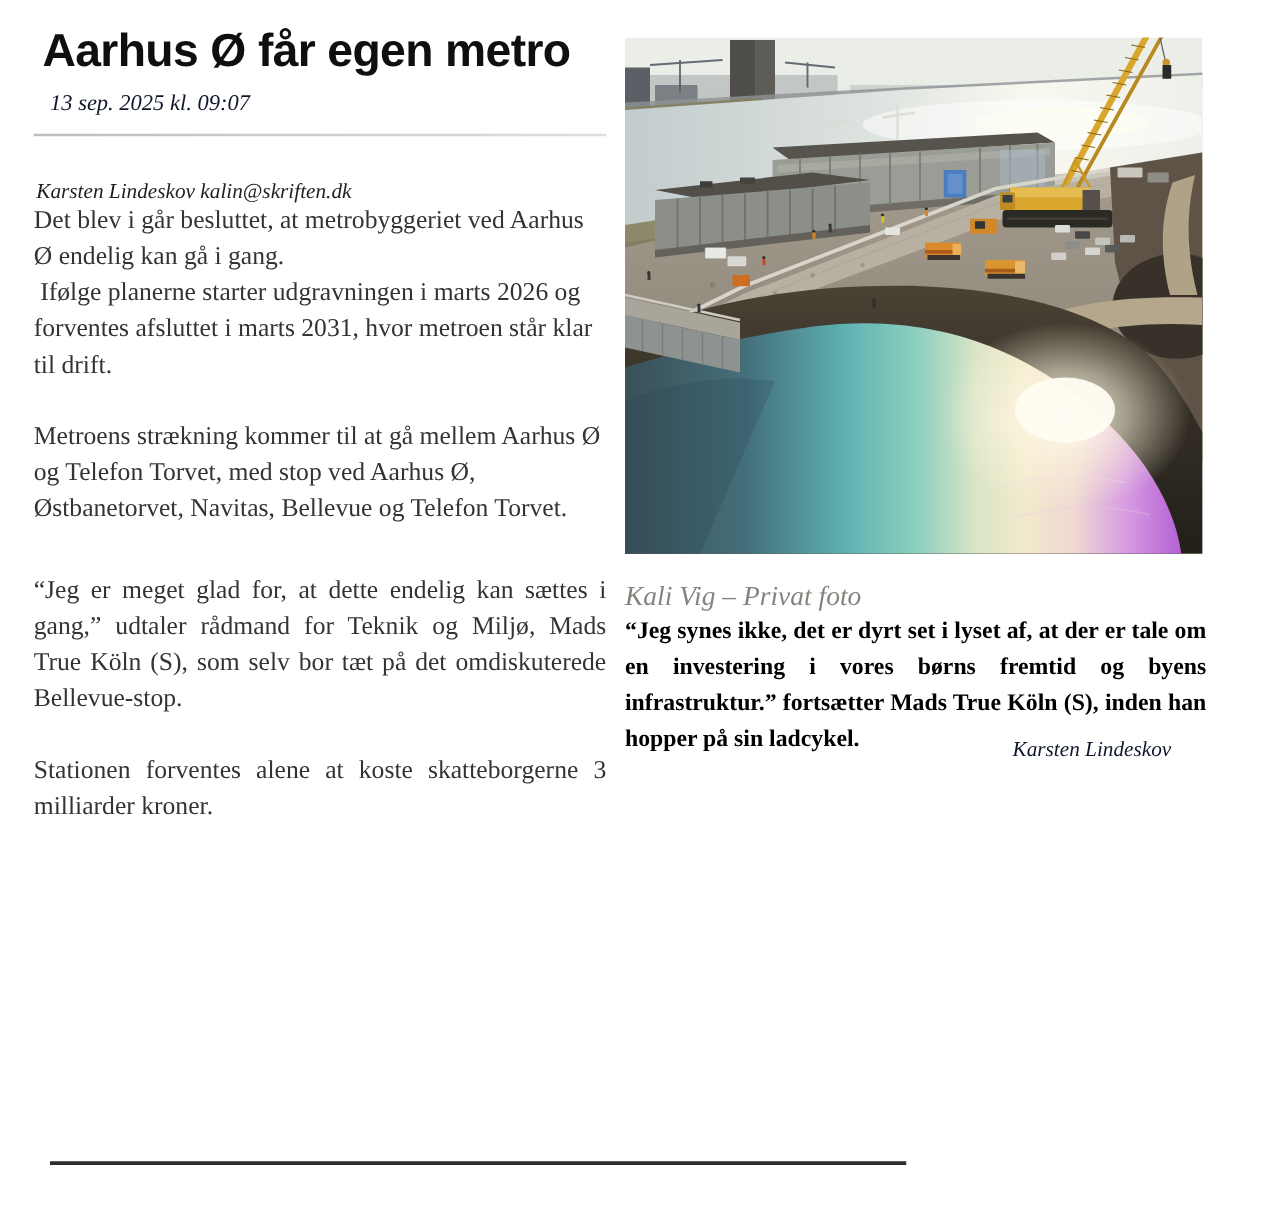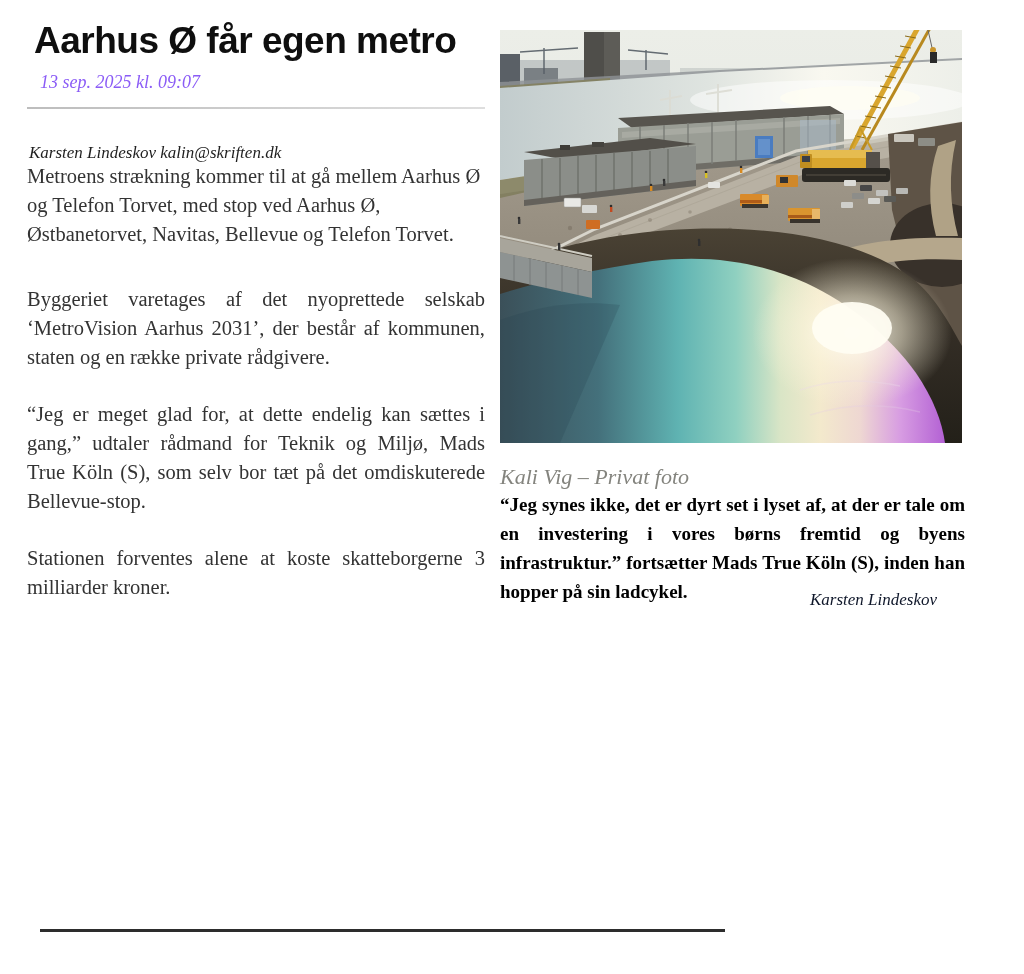--- a/index.html
+++ b/index.html
@@ -1,21 +1,21 @@
 <!DOCTYPE html>
 <html><head>
 <meta charset="utf-8">
 <style>
   html,body{margin:0;padding:0;background:#ffffff;}
   .page{position:relative;width:1024px;height:974px;background:#ffffff;overflow:hidden;
         font-family:"Liberation Serif", serif;color:#333;}
   .headline{position:absolute;left:34px;top:20px;margin:0;
         font-family:"Liberation Sans", sans-serif;font-weight:bold;
         font-size:37px;letter-spacing:-0.5px;color:#0f0f0f;white-space:nowrap;}
-  .dateline{position:absolute;left:40px;top:72px;font-style:italic;font-size:18px;color:#8b5cf6;}
+  .dateline{position:absolute;left:40px;top:72px;font-style:italic;font-size:18px;color:#0f172a;}
   .header-rule{position:absolute;left:27px;top:107px;width:458px;height:2px;
         background:linear-gradient(to right,#bdbdbd,#dedede);}
   .byline{position:absolute;left:29px;top:123px;font-style:italic;font-size:17px;color:#1f1f1f;margin-top:20px;}
   .col-left{position:absolute;left:27px;top:162px;width:458px;}
   .col-left p{margin:0 0 28px 0;font-size:20.5px;line-height:29px;color:#333;}
   .p-pre{white-space:pre-wrap;}
   .just{text-align:justify;}
   .gap-lg{margin-bottom:36px !important;}
   .photo{position:absolute;left:500px;top:30px;width:462px;height:413px;margin:0;}
   .caption{position:absolute;left:500px;top:464px;font-style:italic;font-size:22px;color:#84847e;}
@@ -29,22 +29,23 @@
 <body>
 
 <div class="page">
 
   <h1 class="headline">Aarhus Ø får egen metro</h1>
   <div class="dateline">13 sep. 2025 kl. 09:07</div>
   <div class="header-rule"></div>
   <div class="byline">Karsten Lindeskov kalin@skriften.dk</div>
 
   <div class="col-left">
+    <p class="p-pre">Det blev i går besluttet, at metrobyggeriet ved Aarhus Ø endelig kan gå i gang.
+ Ifølge planerne starter udgravningen i marts 2026 og forventes afsluttet i marts 2031, hvor metroen står klar til drift.</p>
     <p class="gap-lg">Metroens strækning kommer til at gå mellem Aarhus Ø og Telefon Torvet, med stop ved Aarhus Ø, Østbanetorvet, Navitas, Bellevue og Telefon Torvet.</p>
-    <p class="just">Byggeriet varetages af det nyoprettede selskab ‘MetroVision Aarhus 2031’, der består af kommunen, staten og en række private rådgivere.</p>
     <p class="just">“Jeg er meget glad for, at dette endelig kan sættes i gang,” udtaler rådmand for Teknik og Miljø, Mads True Köln (S), som selv bor tæt på det omdiskuterede Bellevue-stop.</p>
     <p class="just">Stationen forventes alene at koste skatteborgerne 3 milliarder kroner.</p>
   </div>
 
   <figure class="photo">
     <svg width="462" height="413" viewBox="0 0 462 413" preserveAspectRatio="none" xmlns="http://www.w3.org/2000/svg">
       <defs>
         <linearGradient id="skyG" x1="0" y1="0" x2="0" y2="1">
           <stop offset="0" stop-color="#eceee8"></stop>
             <stop offset="1" stop-color="#dde2de"></stop>

